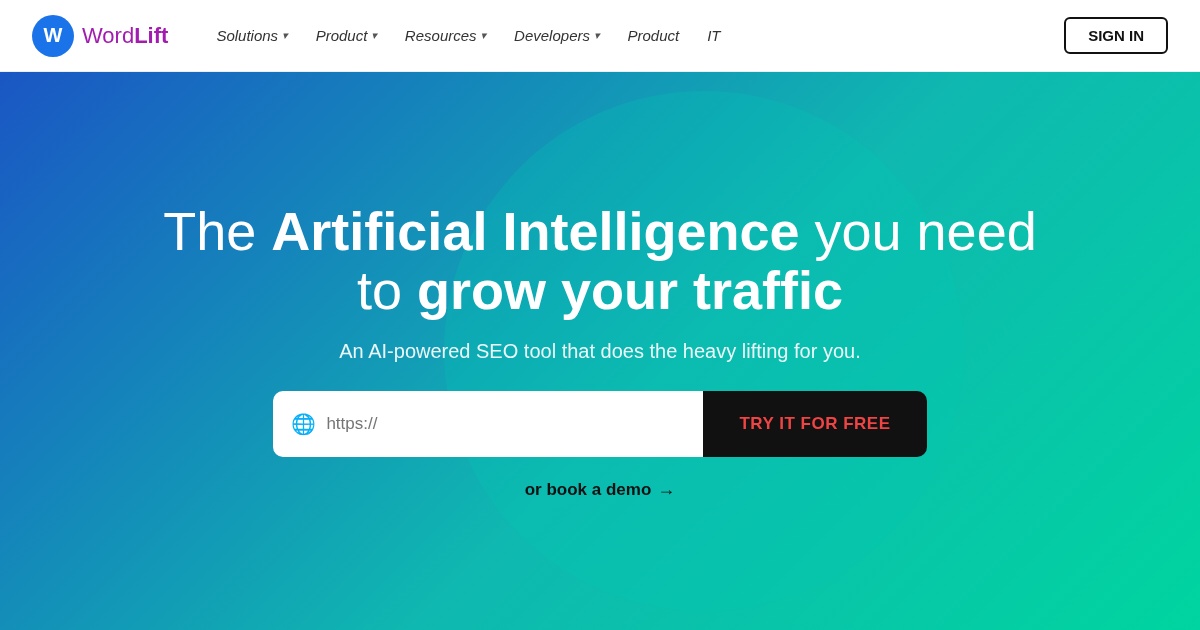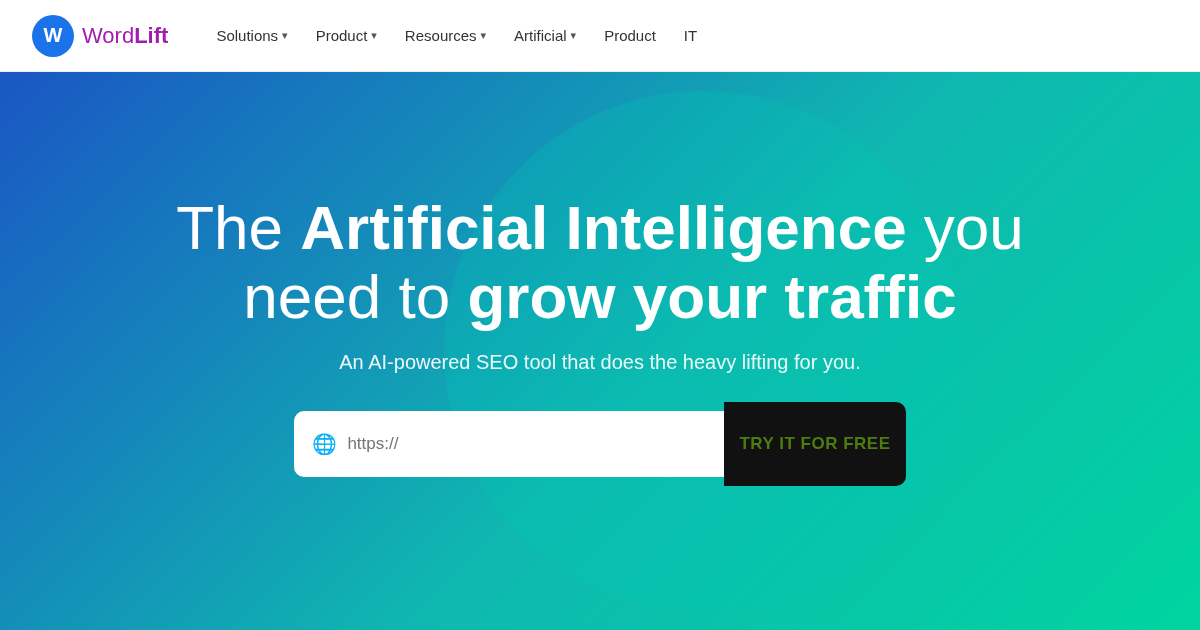--- a/index.html
+++ b/index.html
@@ -35,20 +35,21 @@
       font-size: 22px;
       font-weight: 400;
       color: #a21caf;
     }
     .logo-text strong { font-weight: 700; }
     .nav-links {
       display: flex;
       align-items: center;
       gap: 4px;
       flex: 1;
+      font-style: italic;
     }
     .nav-item {
       display: flex; align-items: center; gap: 3px;
       padding: 8px 12px;
       font-size: 15px;
       color: #333;
       cursor: pointer;
       border-radius: 6px;
       white-space: nowrap;
     }
@@ -93,21 +94,21 @@
     }
 
     .hero-content {
       position: relative;
       z-index: 2;
       text-align: center;
       max-width: 900px;
     }
 
     .hero-title {
-      font-size: 62px;
+      font-size: 54px;
       line-height: 1.1;
       color: #fff;
       font-weight: 400;
       margin-bottom: 20px;
     }
     .hero-title strong {
       font-weight: 900;
     }
 
     .hero-subtitle {
@@ -144,25 +145,25 @@
       border: none;
       outline: none;
       font-size: 17px;
       color: #0369a1;
       width: 100%;
       background: transparent;
     }
 
     .btn-try {
       background: #111;
-      color: #4d7c0f;
+      color: #ef4444;
       border: none;
       border-radius: 0 10px 10px 0;
-      padding: 0 15px;
-      height: 84px;
+      padding: 0 36px;
+      height: 66px;
       font-size: 17px;
       font-weight: 700;
       letter-spacing: 0.5px;
       cursor: pointer;
       white-space: nowrap;
     }
 
     .hero-demo-link {
       font-size: 17px;
       color: #111;
@@ -195,45 +196,52 @@
     </div>
     <div class="nav-item">
       <span>Product</span>
       <span class="chevron">▾</span>
     </div>
     <div class="nav-item">
       <span>Resources</span>
       <span class="chevron">▾</span>
     </div>
     <div class="nav-item">
-      <span>Artificial</span>
+      <span>Developers</span>
       <span class="chevron">▾</span>
     </div>
     <div class="nav-item">
       <span>Product</span>
     </div>
     <div class="nav-item">
       <span>IT</span>
     </div>
   </div>
 
+  <div class="nav-actions">
+    <button class="btn-signin">SIGN IN</button>
+  </div>
 </nav>
 
 <section class="hero">
   <div class="hero-circle"></div>
 
   <div class="hero-content">
     <h1 class="hero-title">
       <span>The </span><strong>Artificial Intelligence</strong><span> you need to </span><strong>grow your traffic</strong>
     </h1>
 
     <p class="hero-subtitle">An AI-powered SEO tool that does the heavy lifting for you.</p>
 
     <div class="hero-input-row">
       <div class="url-input-wrap">
         <span class="globe-icon">🌐</span>
         <input class="url-input" type="text" placeholder="https://" style="">
       </div>
       <button class="btn-try">TRY IT FOR FREE</button>
     </div>
 
+    <div class="hero-demo-link">
+      <span>or book a demo</span>
+      <span class="arrow">→</span>
+    </div>
   </div>
 </section>
 
 </body></html>

